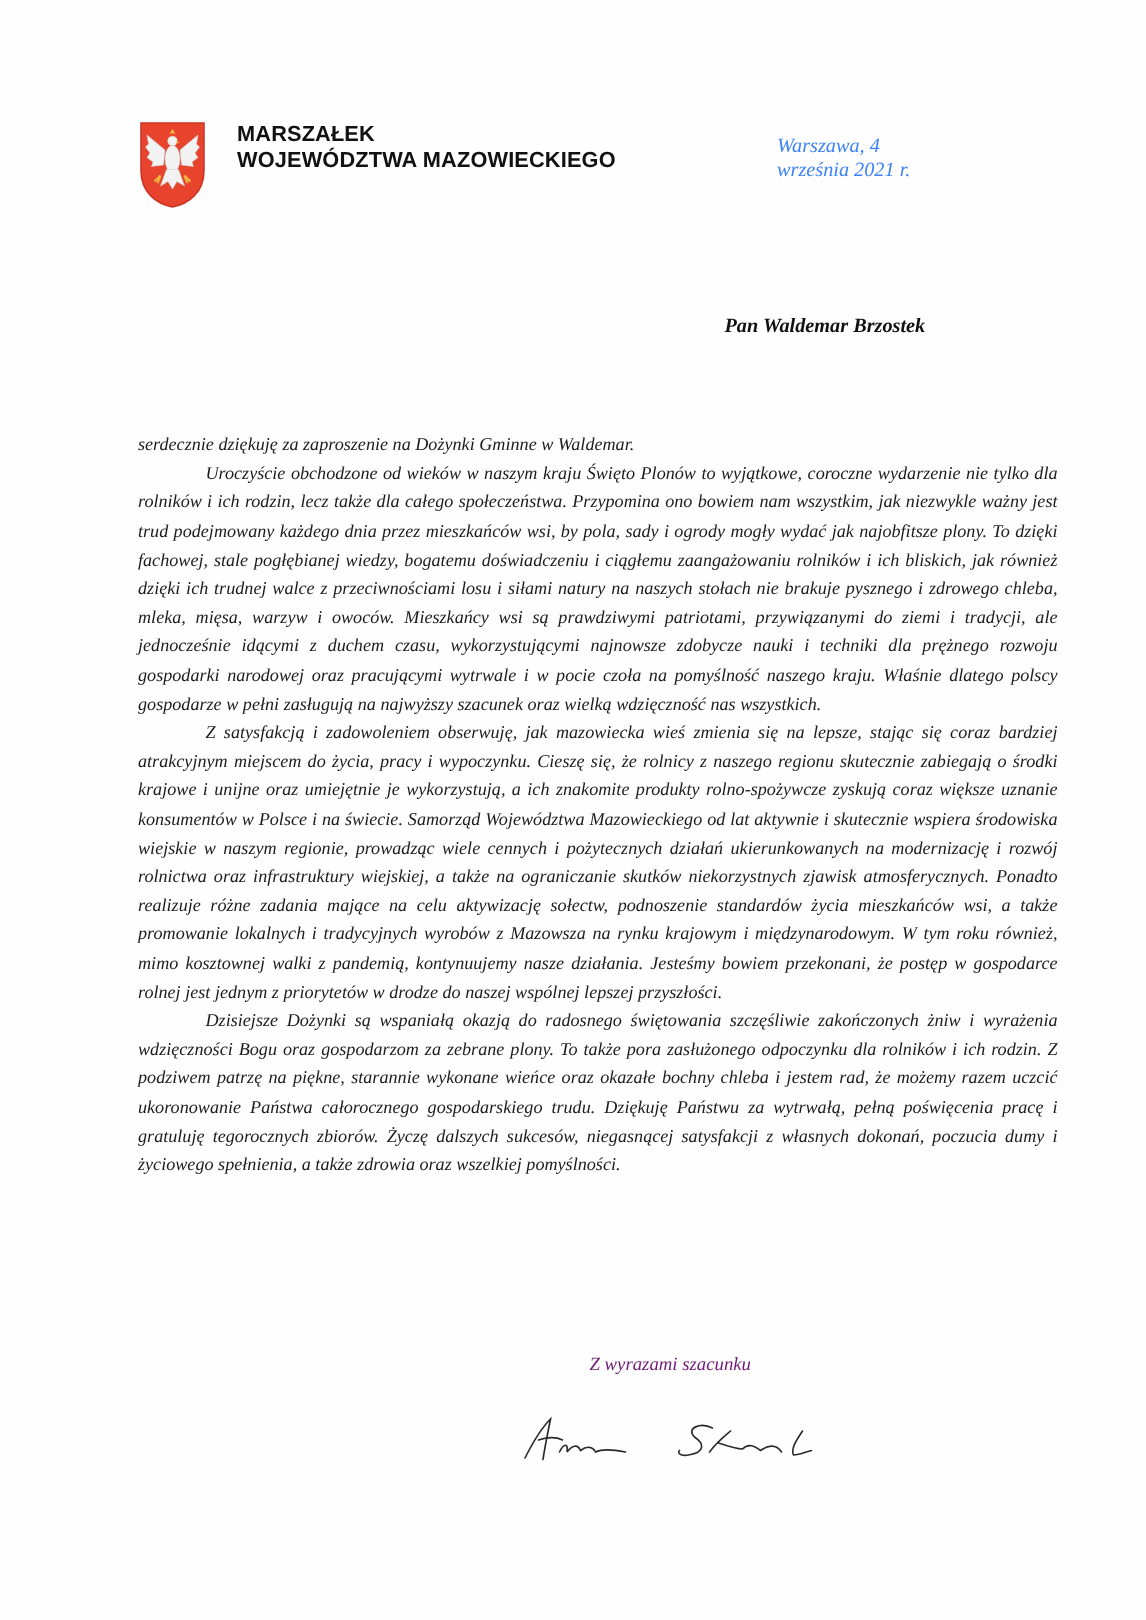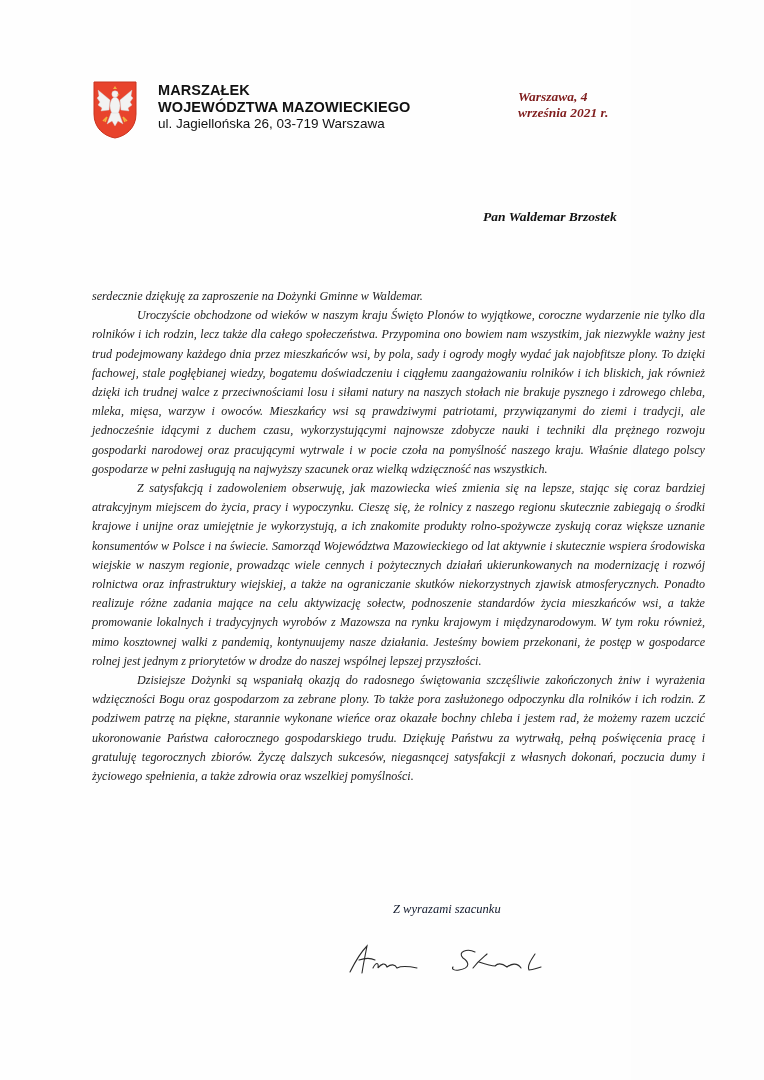--- a/index.html
+++ b/index.html
@@ -15,22 +15,22 @@
 
   
   .letterhead { position: absolute; left: 92px; top: 80px; display: flex; align-items: flex-start; }
   .crest { width: 46px; height: 60px; margin-right: 20px; }
   .issuer { font-family: "Liberation Sans", sans-serif; color: #111; margin-top: 2px; }
   .issuer .l1, .issuer .l2 { font-weight: bold; font-size: 14.5px; line-height: 17px; letter-spacing: 0.1px; }
   .issuer .addr { font-size: 13.5px; line-height: 16px; }
 
   .date {
     position: absolute; left: 518px; top: 89px;
-    font-family: "Liberation Serif", serif; font-style: italic; font-weight: bold;
-    font-size: 13.5px; color: #7f1d1d;
+    font-family: "Liberation Serif", serif; font-style: italic; font-weight: normal;
+    font-size: 13.5px; color: #3b82f6;
   }
 
   .recipient {
     position: absolute; left: 483px; top: 207px;
     font-family: "Liberation Serif", serif; font-style: italic; font-weight: bold;
     font-size: 13.5px; line-height: 19px; color: #111; text-align: center;
   }
 
   .body {
     position: absolute; left: 92px; top: 287px; width: 613px;
@@ -38,21 +38,21 @@
     font-size: 12.1px; line-height: 19.2px; color: #1c1c1c;
     text-align: justify;
   }
   .salutation { padding-left: 45px; margin-bottom: 8px; }
   .body p { margin: 0; }
   .body p.indent { text-indent: 45px; }
 
   .closing {
     position: absolute; left: 393px; top: 902px;
     font-family: "Liberation Serif", serif; font-style: italic;
-    font-size: 12.5px; color: #0f172a;
+    font-size: 12.5px; color: #701a75;
   }
   .signature { position: absolute; left: 345px; top: 940px; width: 210px; height: 40px; }
 </style>
 </head>
 <body>
 
 <div class="page">
 
   <div class="letterhead">
     <svg class="crest" viewBox="0 0 46 60">
@@ -65,21 +65,20 @@
         <path d="M28 20 L40 10 L39 16 L41 18 L38 22 L40 25 L36 28 L37 31 L29 30 Z"></path>
         <path d="M19 33 L15 44 L20 41 L23 46 L26 41 L31 44 L27 33 Z"></path>
       </g>
       <path d="M21 9 L23 6 L25 9 Z" fill="#f2b340"></path>
       <path d="M15 37 L11 41 M15 37 L13 42 M31 37 L35 41 M31 37 L33 42" stroke="#f2b340" stroke-width="1.5"></path>
       <path d="M25.5 14 L28 15 L25.5 15.6 Z" fill="#f2b340"></path>
     </svg>
     <div class="issuer">
       <div class="l1">MARSZAŁEK</div>
       <div class="l2">WOJEWÓDZTWA MAZOWIECKIEGO</div>
-      <div class="addr">ul. Jagiellońska 26, 03-719 Warszawa</div>
     </div>
   </div>
 
   <div class="date">Warszawa, 4 września 2021 r.</div>
 
   <div class="recipient">
     <div>Pan Waldemar Brzostek</div>
   </div>
 
   <div class="body">

